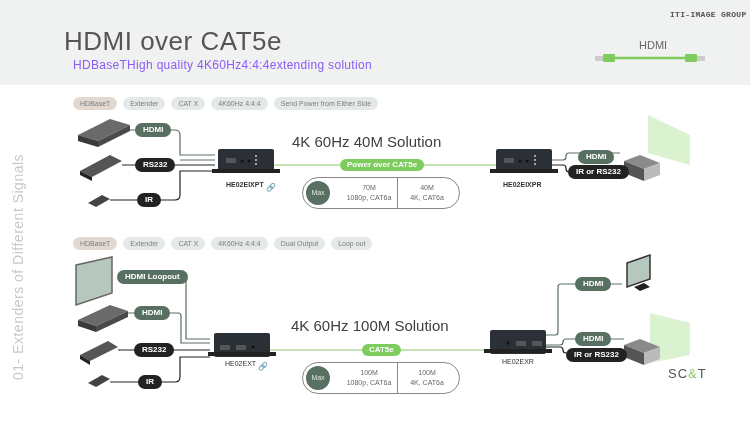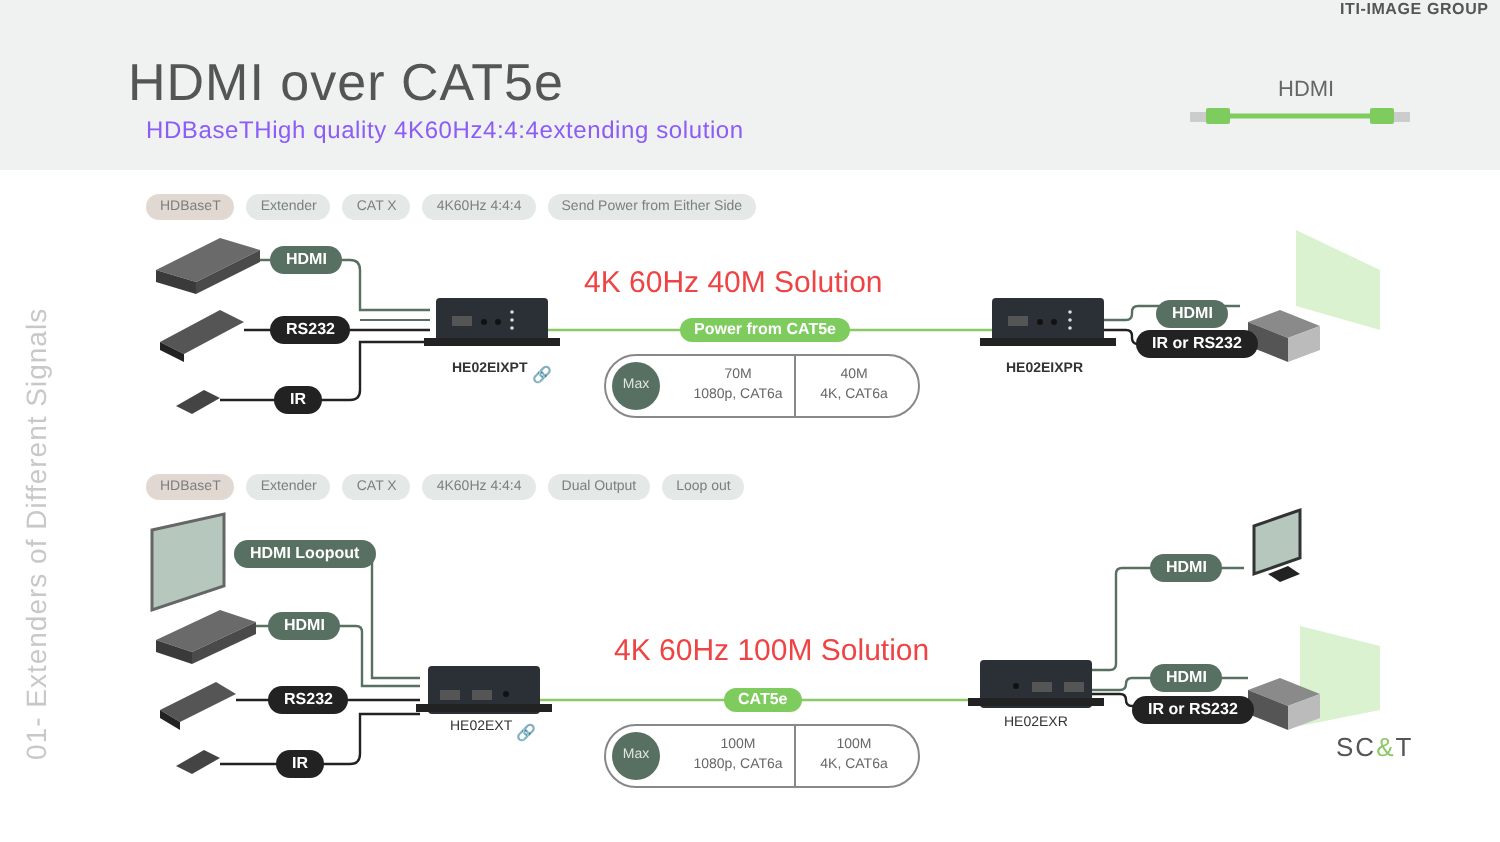--- a/index.html
+++ b/index.html
@@ -1,37 +1,37 @@
 <!DOCTYPE html>
 <html><head>
 <meta charset="utf-8">
 <style>
   * { box-sizing: border-box; margin: 0; padding: 0; }
   html, body { width: 750px; height: 421px; overflow: hidden; background: #ffffff; font-family: "Liberation Sans", sans-serif; }
   .page { position: relative; width: 750px; height: 421px; background: #ffffff; }
   .header-band { position: absolute; left: 0; top: 0; width: 750px; height: 85px; background: #f0f1f1; }
   .title { position: absolute; left: 64px; top: 26px; font-size: 26px; color: #555; letter-spacing: 0.5px; }
   .subtitle { position: absolute; left: 73px; top: 58px; font-size: 12px; color: #8b5cf6; letter-spacing: 0.3px; }
-  .brand { position: absolute; left: 670px; top: 0; font-size: 8px; font-weight: bold; color: #555; letter-spacing: 0.3px; font-family: Liberation Sans, sans-serif; }
+  .brand { position: absolute; left: 670px; top: 10px; font-size: 8px; font-weight: bold; color: #555; letter-spacing: 0.3px; font-family: Liberation Mono, monospace; }
   .legend-label { position: absolute; left: 639px; top: 39px; font-size: 11px; color: #666; }
   .legend-cable { position: absolute; left: 595px; top: 53px; width: 110px; height: 10px; }
 
   .side-label { position: absolute; left: 10px; top: 380px; width: 260px; transform-origin: 0 0; transform: rotate(-90deg); font-size: 14px; color: #c8c8c8; letter-spacing: 0.5px; white-space: nowrap; }
 
   .tags { position: absolute; left: 73px; display: flex; gap: 6px; }
   .tag { height: 13px; padding: 0 7px; border-radius: 7px; background: #e4e9e8; color: #7a7f7e; font-size: 7px; line-height: 13px; white-space: nowrap; }
   .tag.first { background: #e2d8d2; }
 
   .diagram { position: absolute; left: 0; width: 750px; }
   svg { position: absolute; left: 0; top: 0; overflow: visible; }
 
   .pill { position: absolute; height: 14px; padding: 0 8px; border-radius: 7px; color: #fff; font-size: 8px; font-weight: bold; line-height: 14px; white-space: nowrap; }
   .pill.green { background: #587062; }
   .pill.dark { background: #222; }
-  .solution { position: absolute; font-size: 15px; color: #ef4444; white-space: nowrap; }
+  .solution { position: absolute; font-size: 15px; color: #404040; white-space: nowrap; }
   .cable-pill { position: absolute; height: 12px; padding: 0 7px; border-radius: 6px; background: #7ecb5e; color: #fff; font-size: 8px; font-weight: bold; line-height: 12px; white-space: nowrap; }
   .dev-label { position: absolute; font-size: 7px; color: #333; white-space: nowrap; }
   .dev-label.bold { font-weight: bold; }
   .link-icon { position: absolute; font-size: 8px; color: #999; }
 
   .spec { position: absolute; width: 158px; height: 32px; border: 1px solid #888; border-radius: 16px; background: #fff; }
   .spec .max { position: absolute; left: 3px; top: 3px; width: 24px; height: 24px; border-radius: 12px; background: #587062; color: #dfe6e2; font-size: 7px; line-height: 24px; text-align: center; }
   .spec .col { position: absolute; top: 5px; font-size: 7px; color: #666; text-align: center; line-height: 10px; }
   .spec .divider { position: absolute; left: 94px; top: 0; width: 1px; height: 30px; background: #888; }
 
@@ -122,21 +122,21 @@
     </svg>
 
     <div class="pill green" style="left:135px; top:8px;">HDMI</div>
     <div class="pill dark" style="left:135px; top:43px;">RS232</div>
     <div class="pill dark" style="left:137px; top:78px;">IR</div>
 
     <div class="dev-label bold" style="left:226px; top:66px;">HE02EIXPT</div>
     <span class="link-icon" style="left:266px; top:68px;">🔗</span>
 
     <div class="solution" style="left:292px; top:18px;">4K 60Hz 40M Solution</div>
-    <div class="cable-pill" style="left:340px; top:44px;">Power from CAT5e</div>
+    <div class="cable-pill" style="left:340px; top:44px;">Power over CAT5e</div>
 
     <div class="spec" style="left:302px; top:62px;">
       <div class="max">Max</div>
       <div class="col" style="left:40px; width:52px;">
         <div>70M</div>
         <div>1080p, CAT6a</div>
       </div>
       <div class="divider"></div>
       <div class="col" style="left:98px; width:52px;">
         <div>40M</div>
@@ -219,21 +219,21 @@
     </svg>
 
     <div class="pill green" style="left:117px; top:15px;">HDMI Loopout</div>
     <div class="pill green" style="left:134px; top:51px;">HDMI</div>
     <div class="pill dark" style="left:134px; top:88px;">RS232</div>
     <div class="pill dark" style="left:138px; top:120px;">IR</div>
 
     <div class="dev-label" style="left:225px; top:105px;">HE02EXT</div>
     <span class="link-icon" style="left:258px; top:107px;">🔗</span>
 
-    <div class="solution" style="left:307px; top:62px;">4K 60Hz 100M Solution</div>
+    <div class="solution" style="left:291px; top:62px;">4K 60Hz 100M Solution</div>
     <div class="cable-pill" style="left:362px; top:89px;">CAT5e</div>
 
     <div class="spec" style="left:302px; top:107px;">
       <div class="max">Max</div>
       <div class="col" style="left:40px; width:52px;">
         <div>100M</div>
         <div>1080p, CAT6a</div>
       </div>
       <div class="divider"></div>
       <div class="col" style="left:98px; width:52px;">

